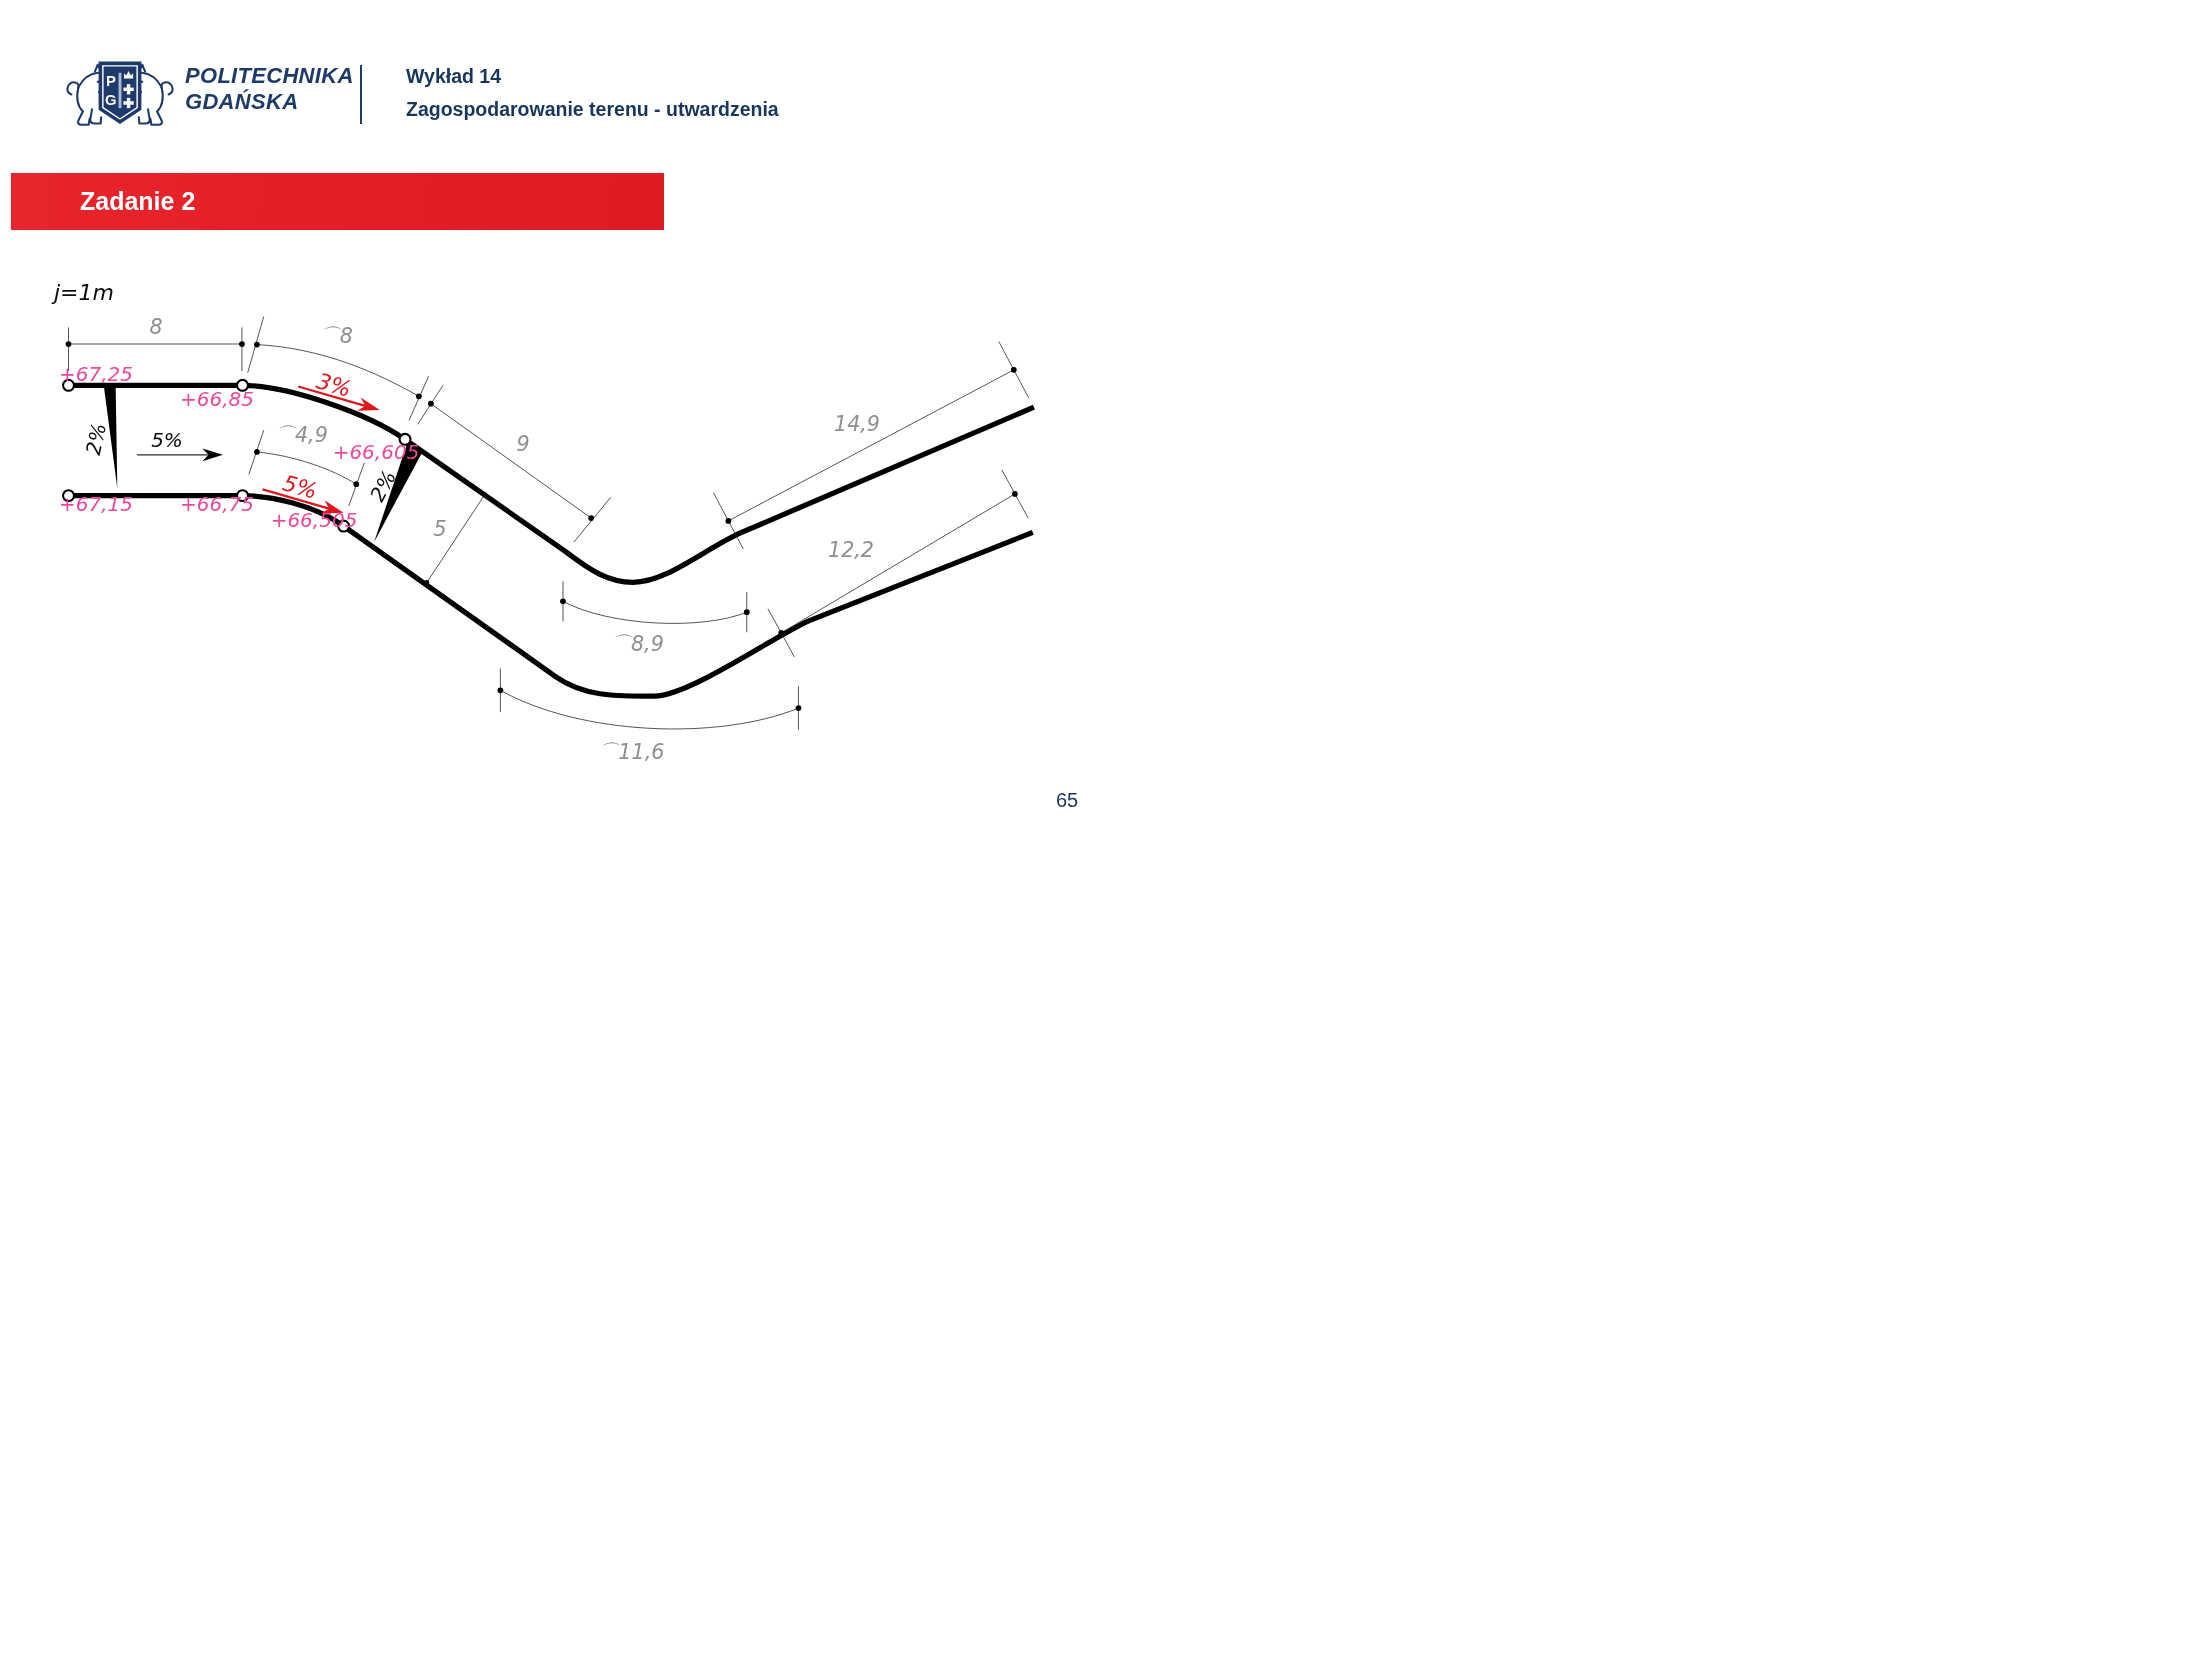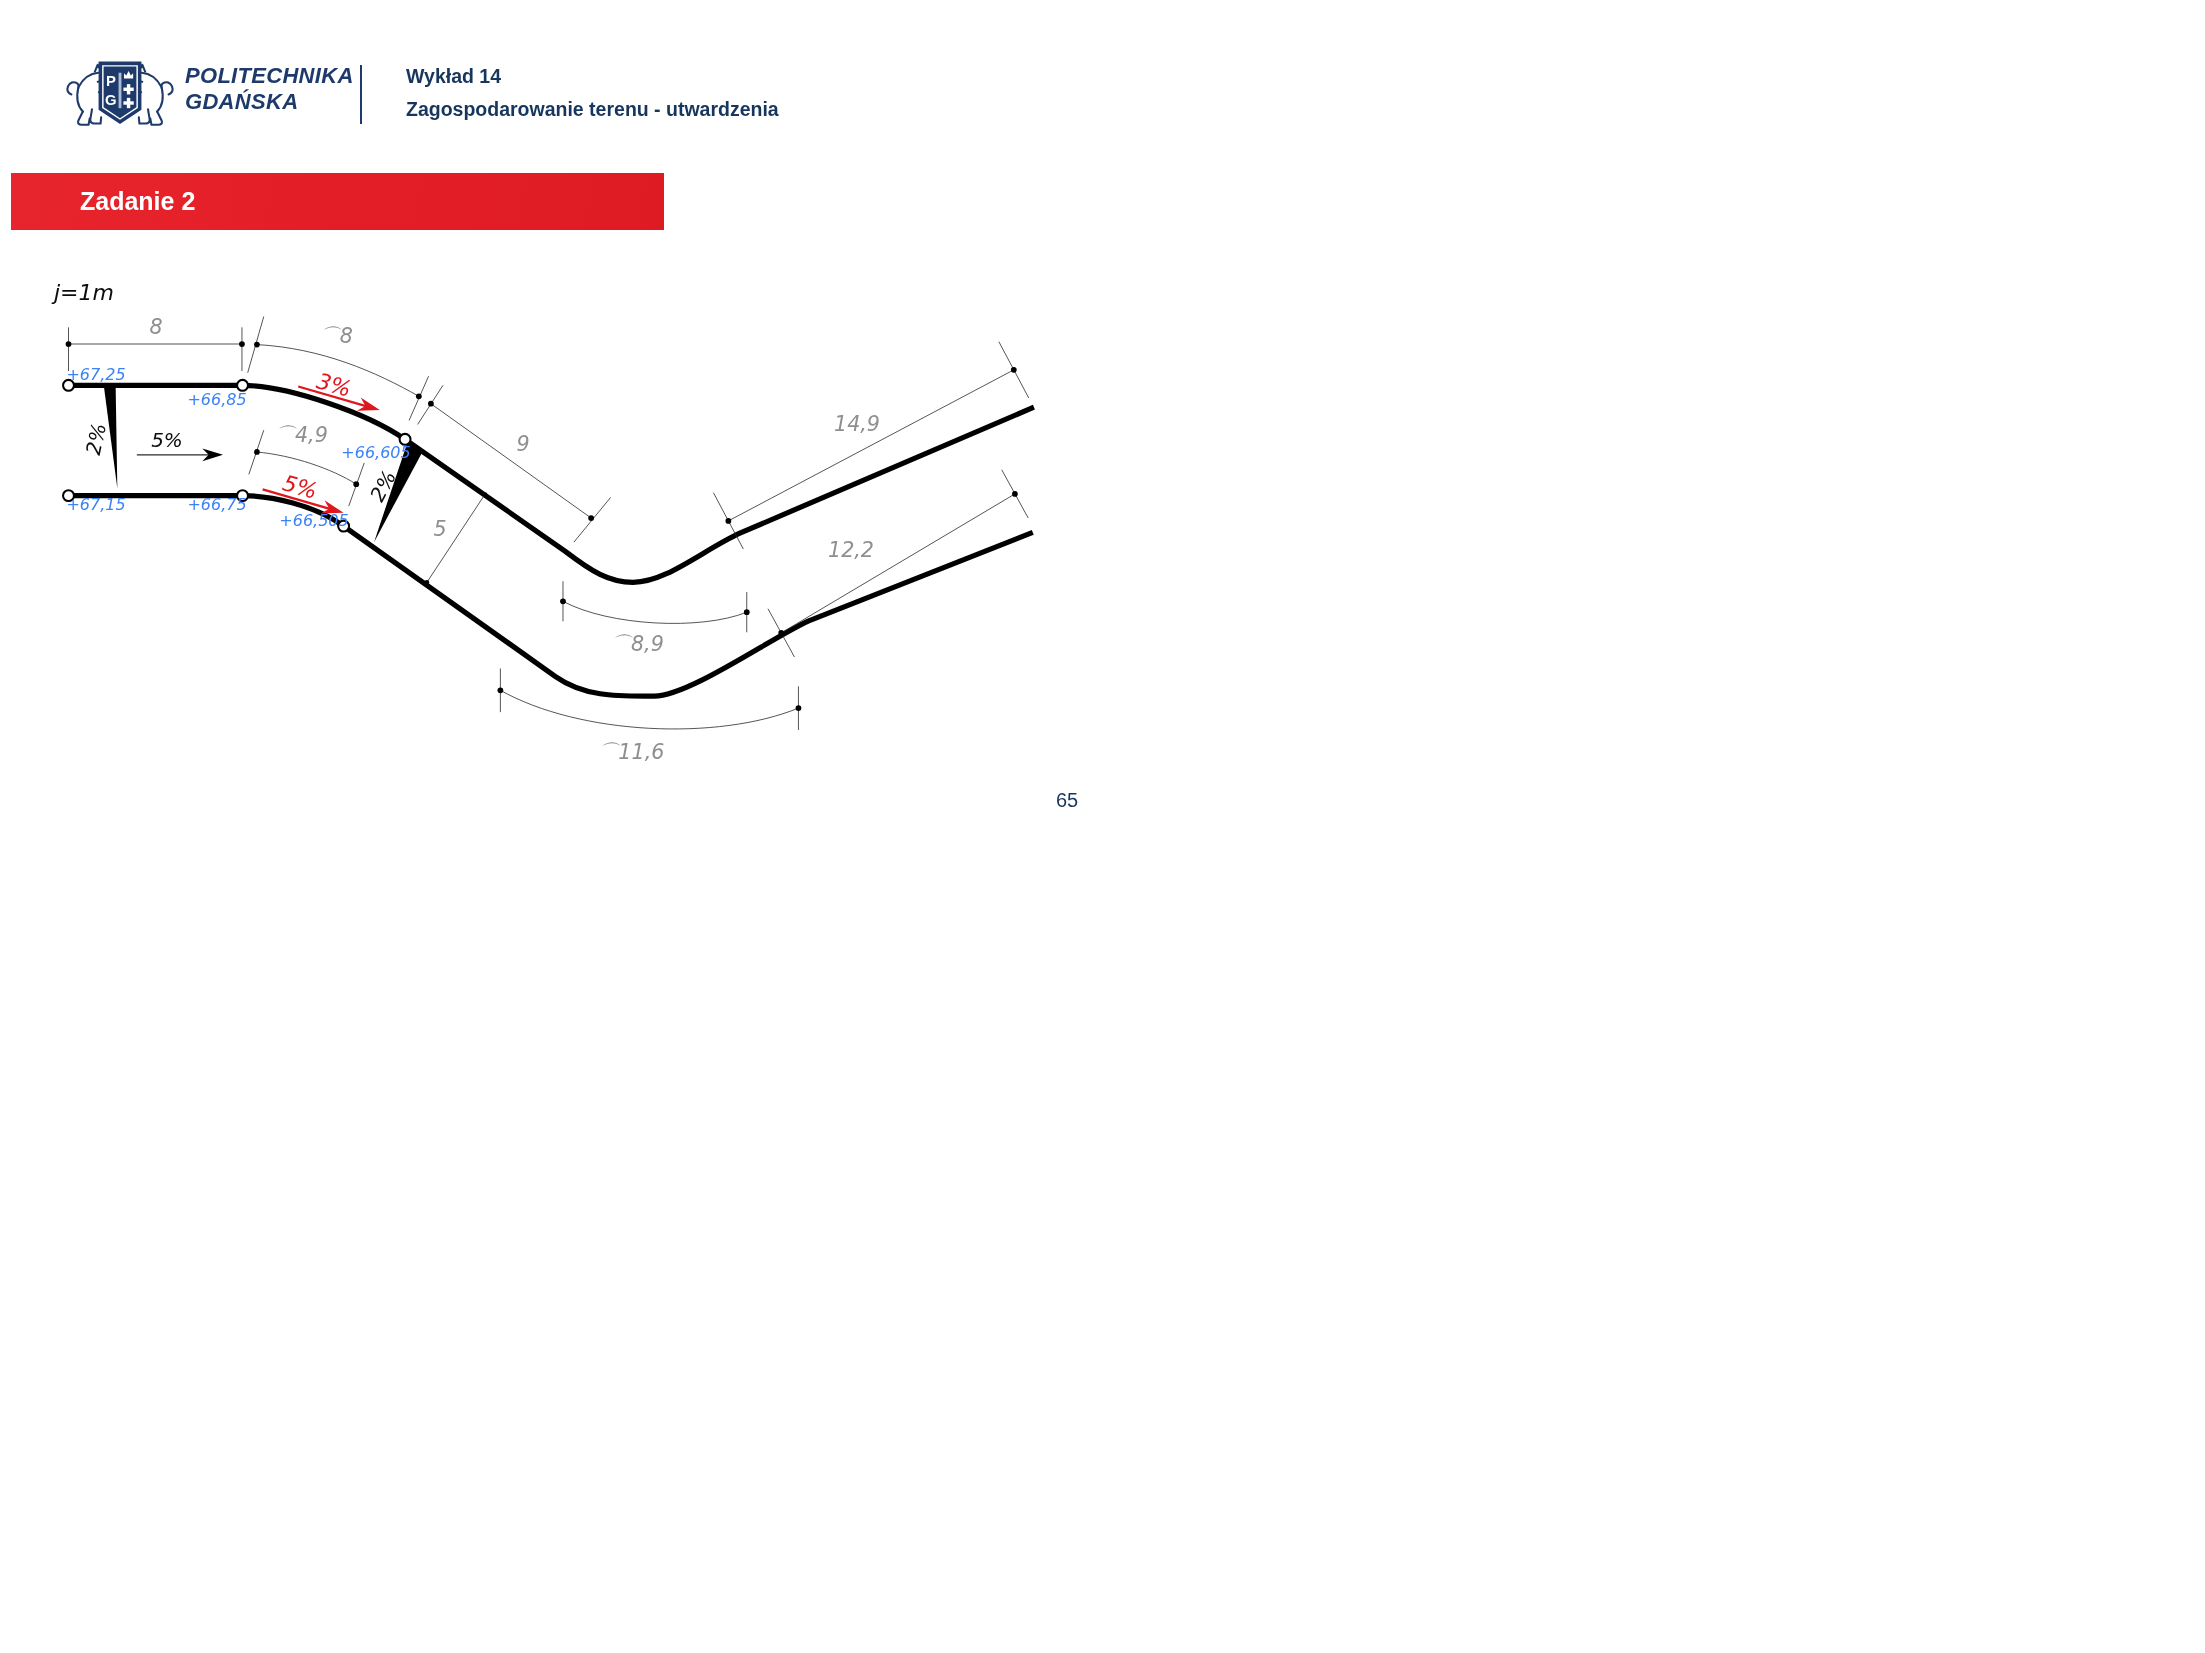--- a/index.html
+++ b/index.html
@@ -17,21 +17,21 @@
   .banner{position:absolute; left:4px; top:173px; width:653px; height:57px;
           background:linear-gradient(100deg,#e7252d 0%, #e41e26 45%, #de1b23 100%);margin-left:7px;}
   .banner-title{position:absolute; left:69px; top:50%; transform:translateY(-52%);
                 color:#ffffff; font-weight:bold; font-size:25px;}
 
   
   .figure{position:absolute; left:0; top:0; width:1103px; height:827px;}
   .figure svg{position:absolute; left:0; top:0;}
   .lbl{position:absolute; transform:translate(-50%,-50%); white-space:nowrap;
        font-family:"DejaVu Sans", sans-serif; font-style:italic;}
-  .lbl.elev{color:#3b82f6; font-size:16px;}
+  .lbl.elev{color:#ec4899; font-size:20px;}
   .lbl.dim{color:#8f8f8f; font-size:20.7px;}
   .lbl.slope{color:#0d0d0d; font-size:20px;}
   .lbl.red{color:#e0161d; font-size:22px;}
   .lbl.scale{color:#0d0d0d; font-size:22px;}
   .rot-l2{transform:translate(-50%,-50%) rotate(-78deg);}
   .rot-m2{transform:translate(-50%,-50%) rotate(-62deg);}
   .rot-red{transform:translate(-50%,-50%) rotate(16deg);}
 
   
   .page-number{position:absolute; left:1056px; top:789px; color:#17365d; font-size:20px;}

